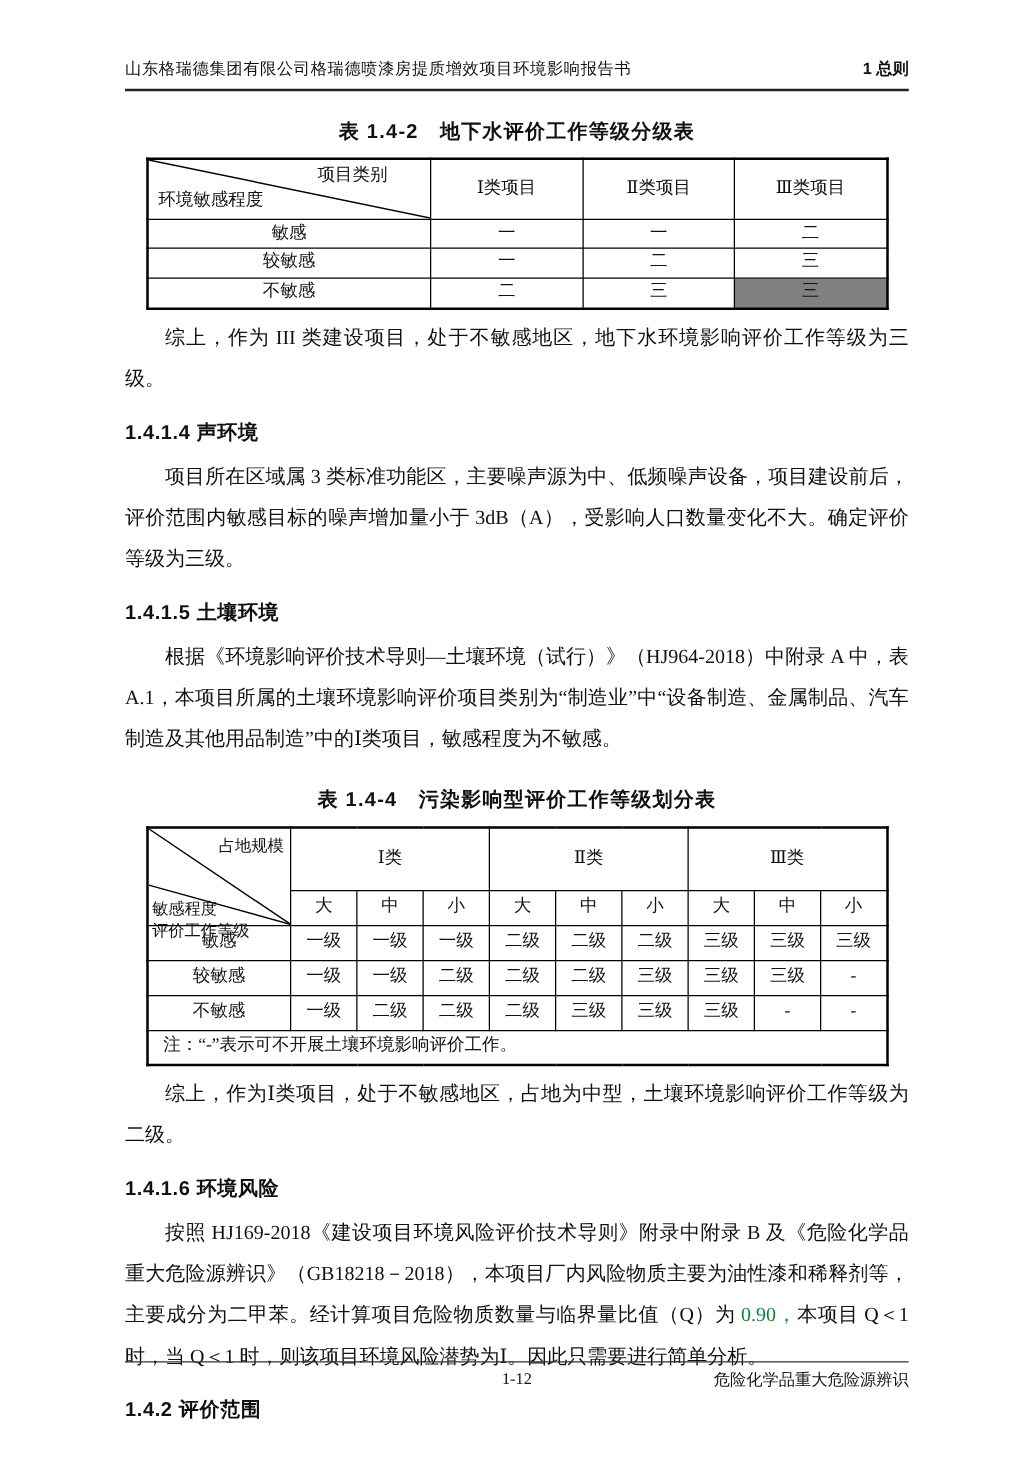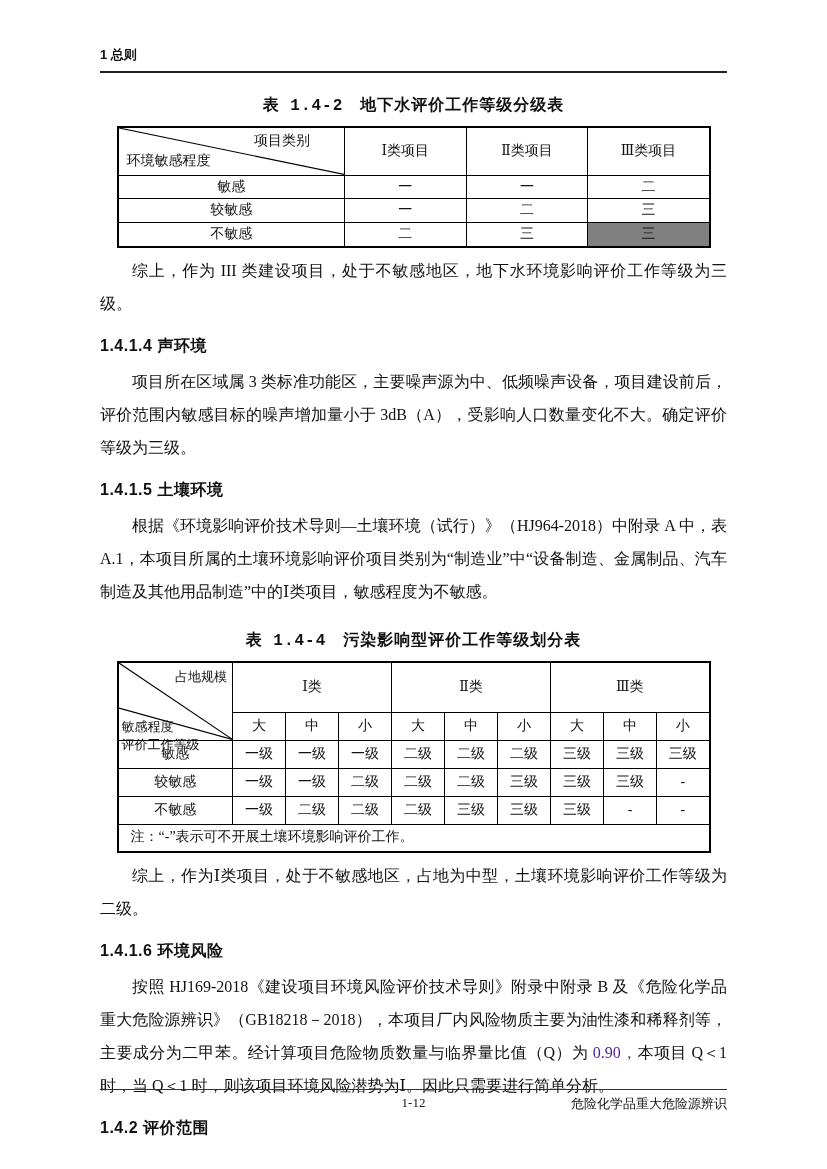--- a/index.html
+++ b/index.html
@@ -17,33 +17,33 @@
   .pg-header {
     display: flex; justify-content: space-between; align-items: flex-end;
     border-bottom: 2px solid #222; padding-bottom: 7px;
   }
   .pg-header .doc-title { font-size: 13px; letter-spacing: 0.5px; }
   .pg-header .chapter { font-size: 13px; font-weight: bold; font-family: "Liberation Sans", sans-serif; }
 
   
   .tbl-title {
     text-align: center; font-weight: bold; font-size: 16px;
-    font-family: Liberation Mono, monospace;
+    font-family: Liberation Sans, sans-serif;
     margin: 22px 0 10px 0; letter-spacing: 1px;
   }
   .para {
     font-size: 16px; line-height: 33px; text-align: justify;
     text-indent: 2em; margin-top: 6px;
   }
   .sec-heading {
     font-size: 16px; font-weight: bold;
     font-family: "Liberation Sans", sans-serif;
     margin: 16px 0 8px 0; letter-spacing: 0.5px;
   }
-  .red { color: #4c1d95; }
+  .red { color: #15803d; }
 
   
   table { border-collapse: collapse; margin: 0 auto; table-layout: fixed; }
   td {
     border: 1px solid #000; text-align: center; vertical-align: middle;
     font-size: 14px; padding: 2px 3px; line-height: 1.35;
   }
   .t1 { width: 594px; border: 2px solid #000; }
   .t1 .corner { width: 227px; height: 48px; position: relative; padding: 0; margin-top: 27px; }
   .t1 td.hcell { height: 48px; }
@@ -73,20 +73,21 @@
   .pg-footer .page-num { position: absolute; left: 0; right: 0; text-align: center; }
   .pg-footer .company { position: absolute; right: 0; top: 0; }
   .pg-footer .inner { height: 20px; }
 </style>
 </head>
 <body>
 
 <div class="page">
 
   <div class="pg-header">
+    <span class="doc-title">山东格瑞德集团有限公司格瑞德喷漆房提质增效项目环境影响报告书</span>
     <span class="chapter">1 总则</span>
   </div>
 
   <div class="tbl-title">表 1.4-2　地下水评价工作等级分级表</div>
   <table class="t1">
     <tbody>
         <tr>
       <td class="corner">
         <svg viewBox="0 0 227 48" preserveAspectRatio="none">
           <line x1="0" y1="0" x2="227" y2="48" stroke="#000" stroke-width="1.2"></line>

